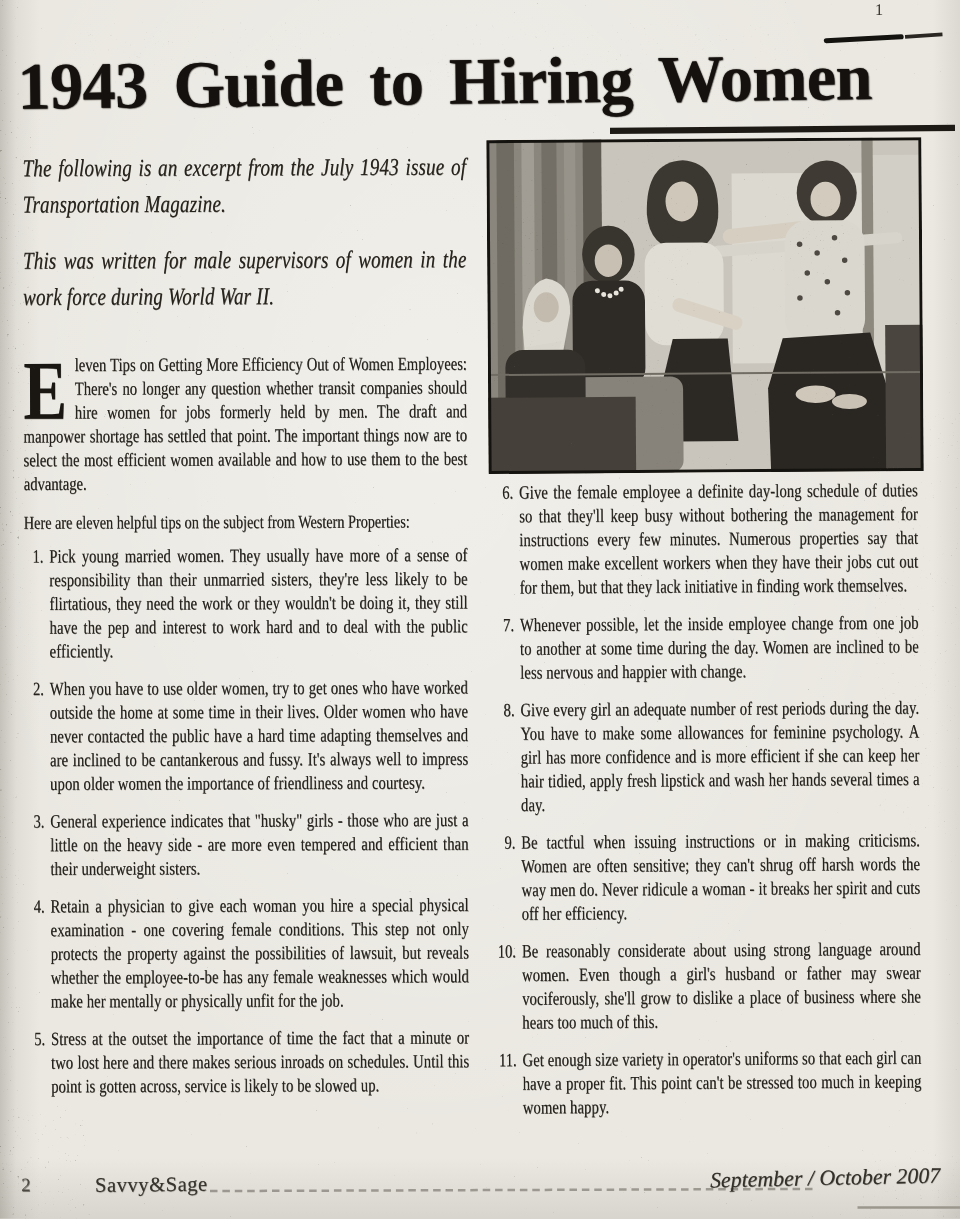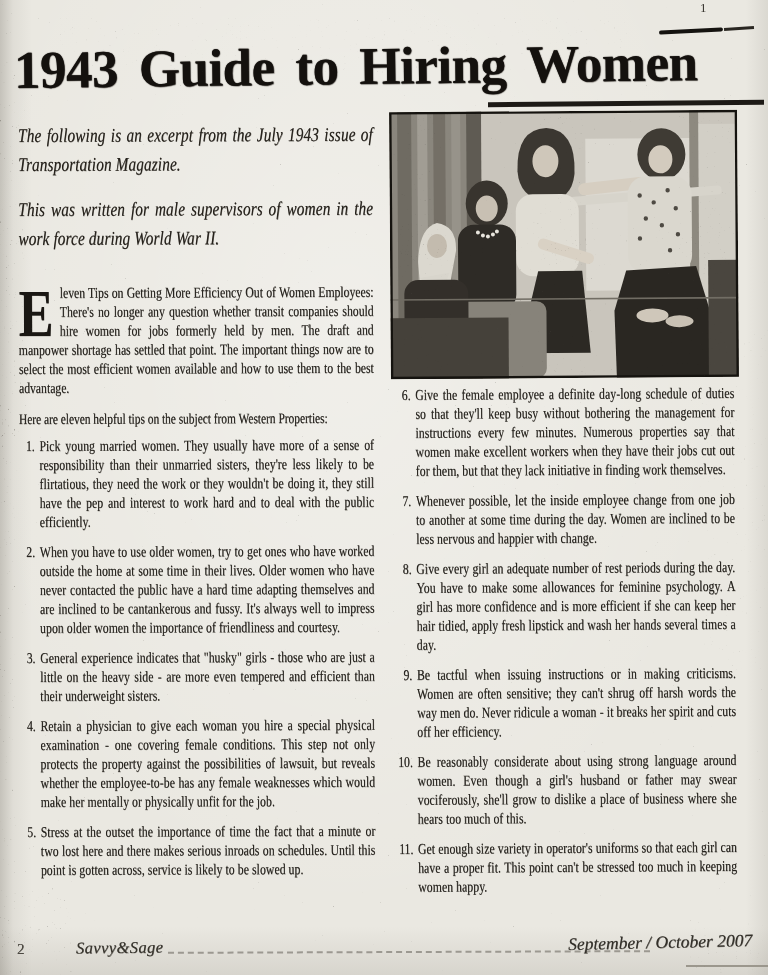--- a/index.html
+++ b/index.html
@@ -66,21 +66,21 @@
                 background:#151310; transform:rotate(-3deg); border-radius:2px; }
   .smudge-top2 { position:absolute; left:724px; top:27px; width:30px; height:3px;
                  background:#2a2722; transform:rotate(-4deg); }
   .corner-mark { position:absolute; left:700px; top:0px; font-size:13px; color:#3a3731; }
   .bottom-right-line { position:absolute; left:686px; top:965px; width:82px; height:2px;
                        background:#9b978d; }
 
   
   .pageno { position:absolute; left:17px; top:941px; font-size:15px; color:#4c4942;
             letter-spacing:1px; }
-  .pub { position:absolute; left:76px; top:938px; font-size:16.5px; font-style:italic;
+  .pub { position:absolute; left:76px; top:938px; font-size:16.5px; 
          color:#37342d; letter-spacing:0.4px; transform:rotate(-0.6deg); }
   .footer-dash { position:absolute; left:168px; top:951px; width:482px;
                  border-top:2px dashed rgba(88,84,75,0.50); transform:rotate(-0.2deg); }
   .issue-date { position:absolute; right:16px; top:932px; font-size:17.5px;
                 font-style:italic; color:#33302a; transform:rotate(-1.2deg); }
 
   .noise { position:absolute; left:0; top:0; z-index:60; pointer-events:none; }
 </style>
 </head>
 <body>

